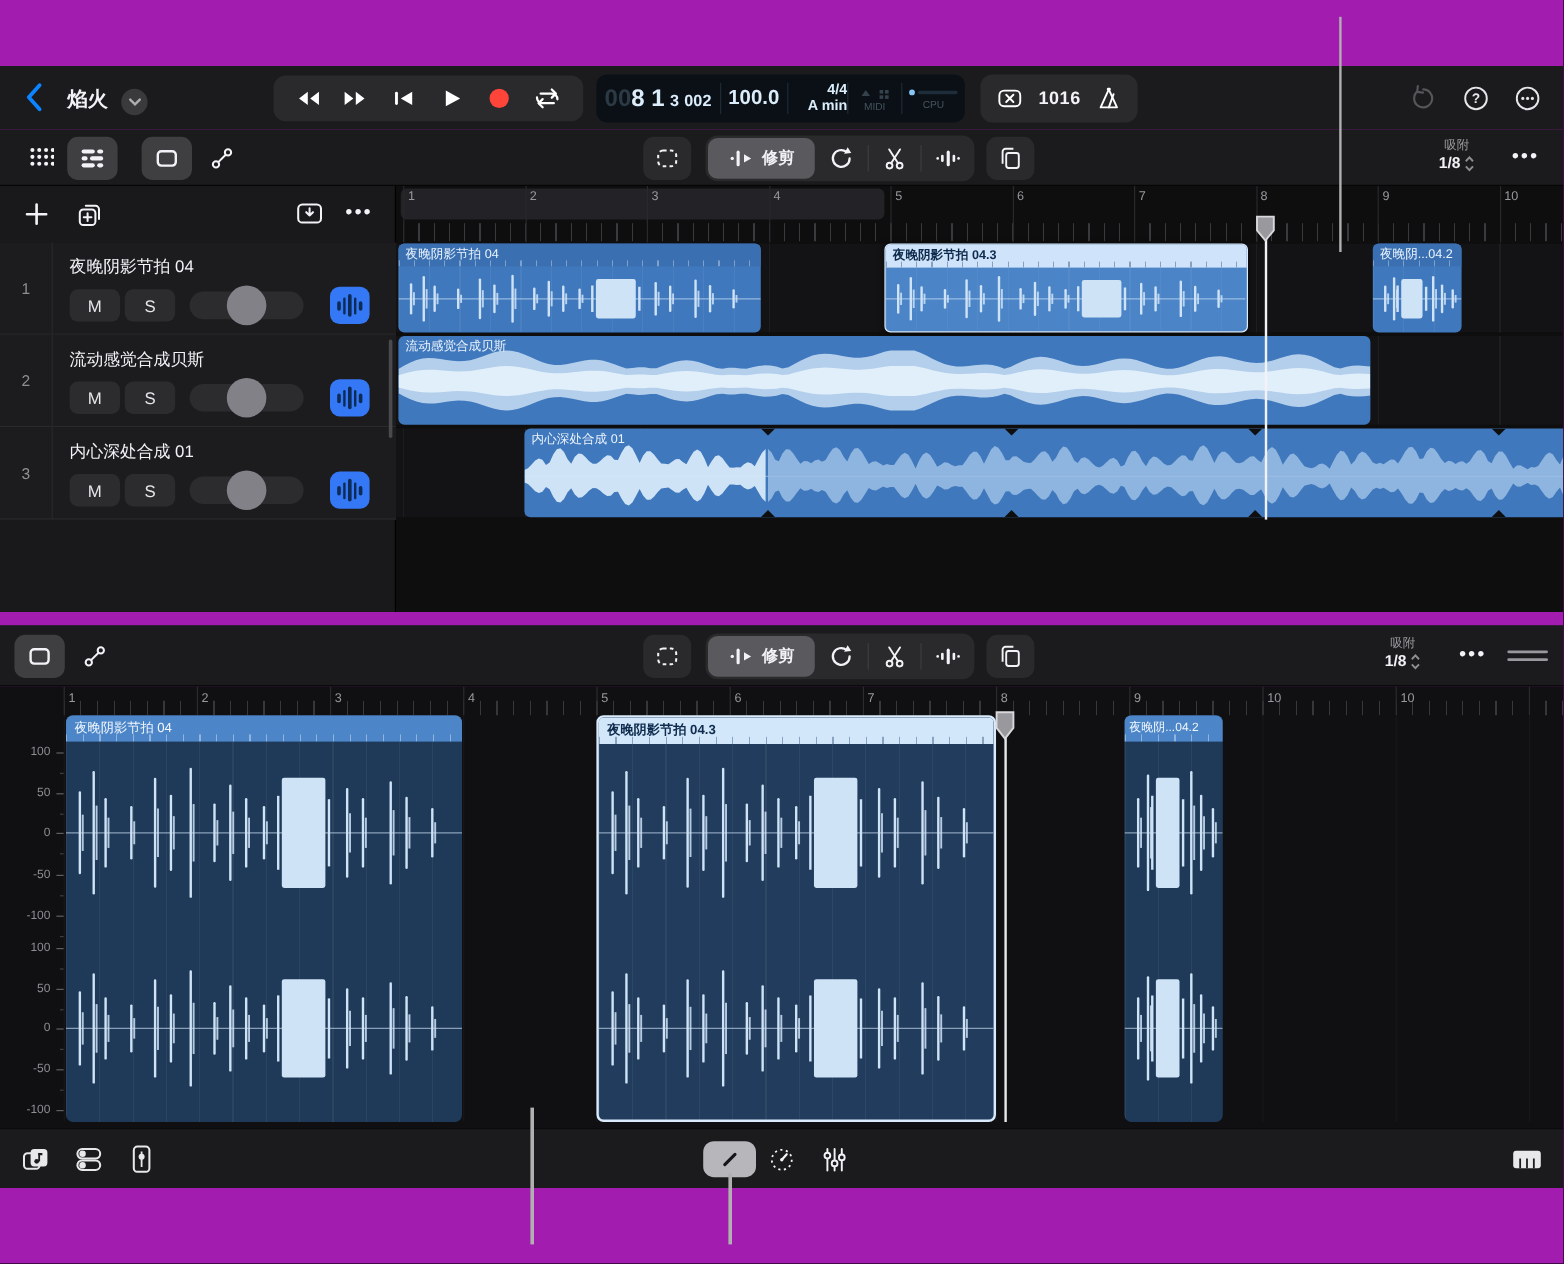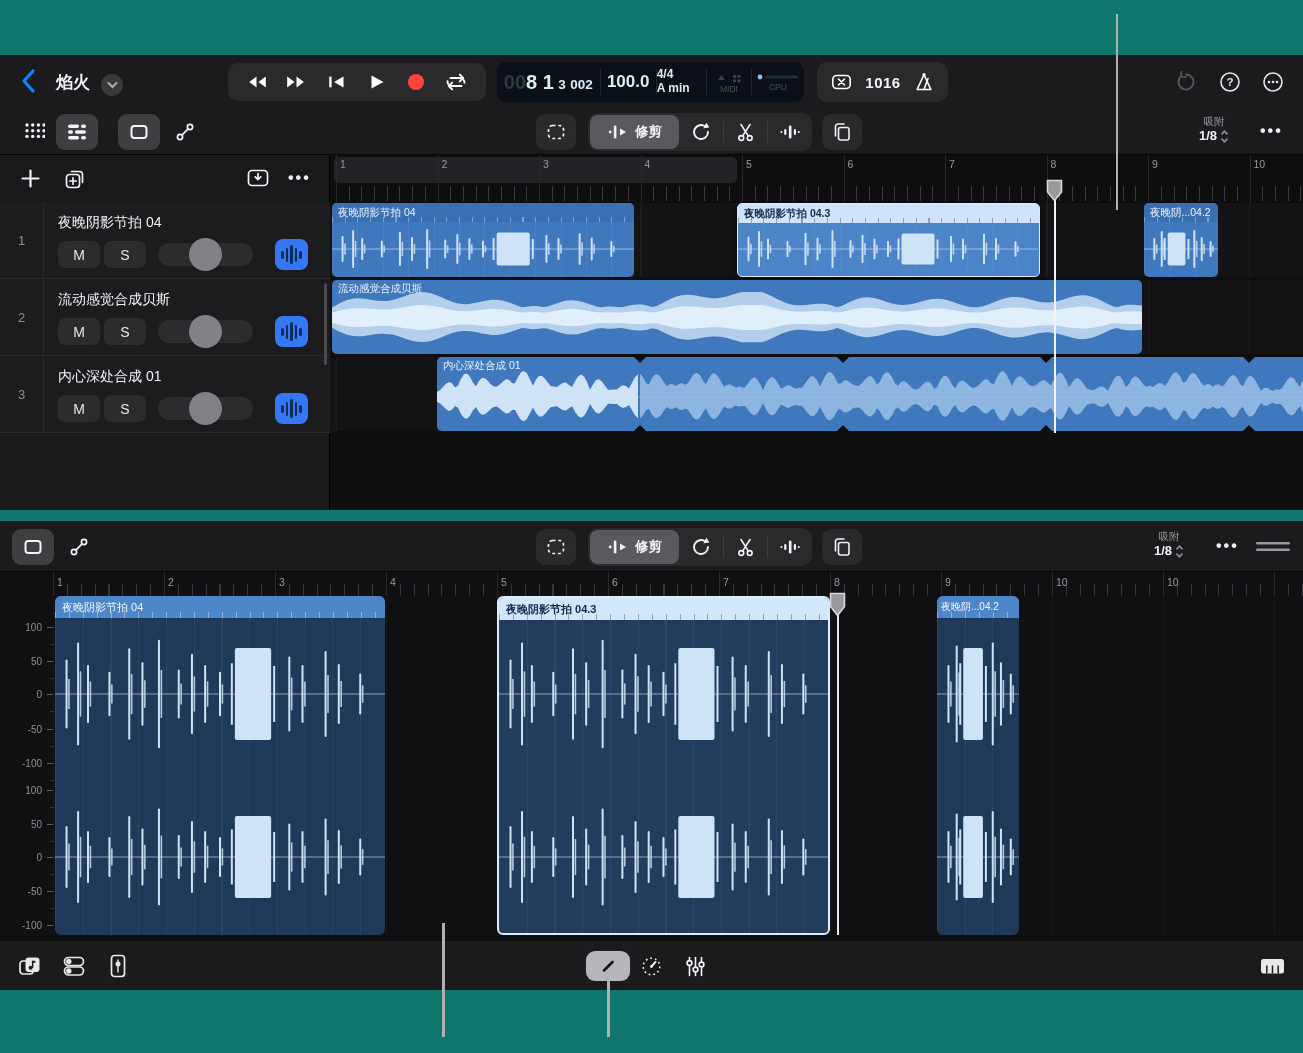--- a/index.html
+++ b/index.html
@@ -1,17 +1,17 @@
 <!DOCTYPE html>
 <html><head>
 <meta charset="utf-8">
 <style>
   html,body{margin:0;padding:0;background:#000;}
   *{box-sizing:border-box;font-family:"Liberation Sans",sans-serif;}
-  #screen{position:relative;width:1303px;height:1053px;background:#0f766e;overflow:hidden;}
+  #screen{position:relative;width:1303px;height:1053px;background:#a21caf;overflow:hidden;}
   .abs{position:absolute;}
   .bar{background:#1b1b1d;}
   .txt{color:#f2f2f7;}
   .btn{display:flex;align-items:center;justify-content:center;border-radius:9px;}
   .btn-bg{background:#2a2a2c;}
   .btn-sel{background:#3f3f42;}
   svg{display:block;}
   
   #tb1{left:0;top:55px;width:1303px;height:53px;}
   #tb2{left:0;top:108px;width:1303px;height:47px;border-bottom:1px solid #060607;}
@@ -129,21 +129,21 @@
     </div>
 
     <div class="abs" id="lcd" style="left:497px;top:7px;width:307px;height:40px;">
       <div style="width:108px;text-align:center;white-space:nowrap;">
         <span style="font-size:20px;font-weight:bold;color:#2c3a45;">00</span><span style="font-size:20px;font-weight:bold;">8</span><span style="font-size:20px;font-weight:bold;"> </span><span style="font-size:20px;font-weight:bold;">1</span>
         <span style="font-size:13.5px;font-weight:bold;">3</span> <span style="font-size:13.5px;font-weight:bold;">002</span>
       </div>
       <div class="lcd-div"></div>
       <div style="width:58px;text-align:center;font-size:17px;font-weight:bold;">100.0</div>
       <div class="lcd-div"></div>
-      <div style="width:52px;text-align:left;line-height:1.15;">
+      <div style="width:52px;text-align:right;line-height:1.15;">
         <div style="font-size:12px;font-weight:bold;">4/4</div>
         <div style="font-size:12px;font-weight:bold;">A min</div>
       </div>
       <div class="lcd-div"></div>
       <div style="width:46px;text-align:center;">
         <svg width="34" height="13" viewBox="0 0 34 13" style="margin:0 auto;">
             <path d="M6 9 L9.5 4 L13 9z" fill="#36424b"></path>
             <rect x="21" y="4" width="3" height="3" fill="#36424b"></rect>
             <rect x="25.5" y="4" width="3" height="3" fill="#36424b"></rect>
             <rect x="21" y="8.4" width="3" height="3" fill="#36424b"></rect>

